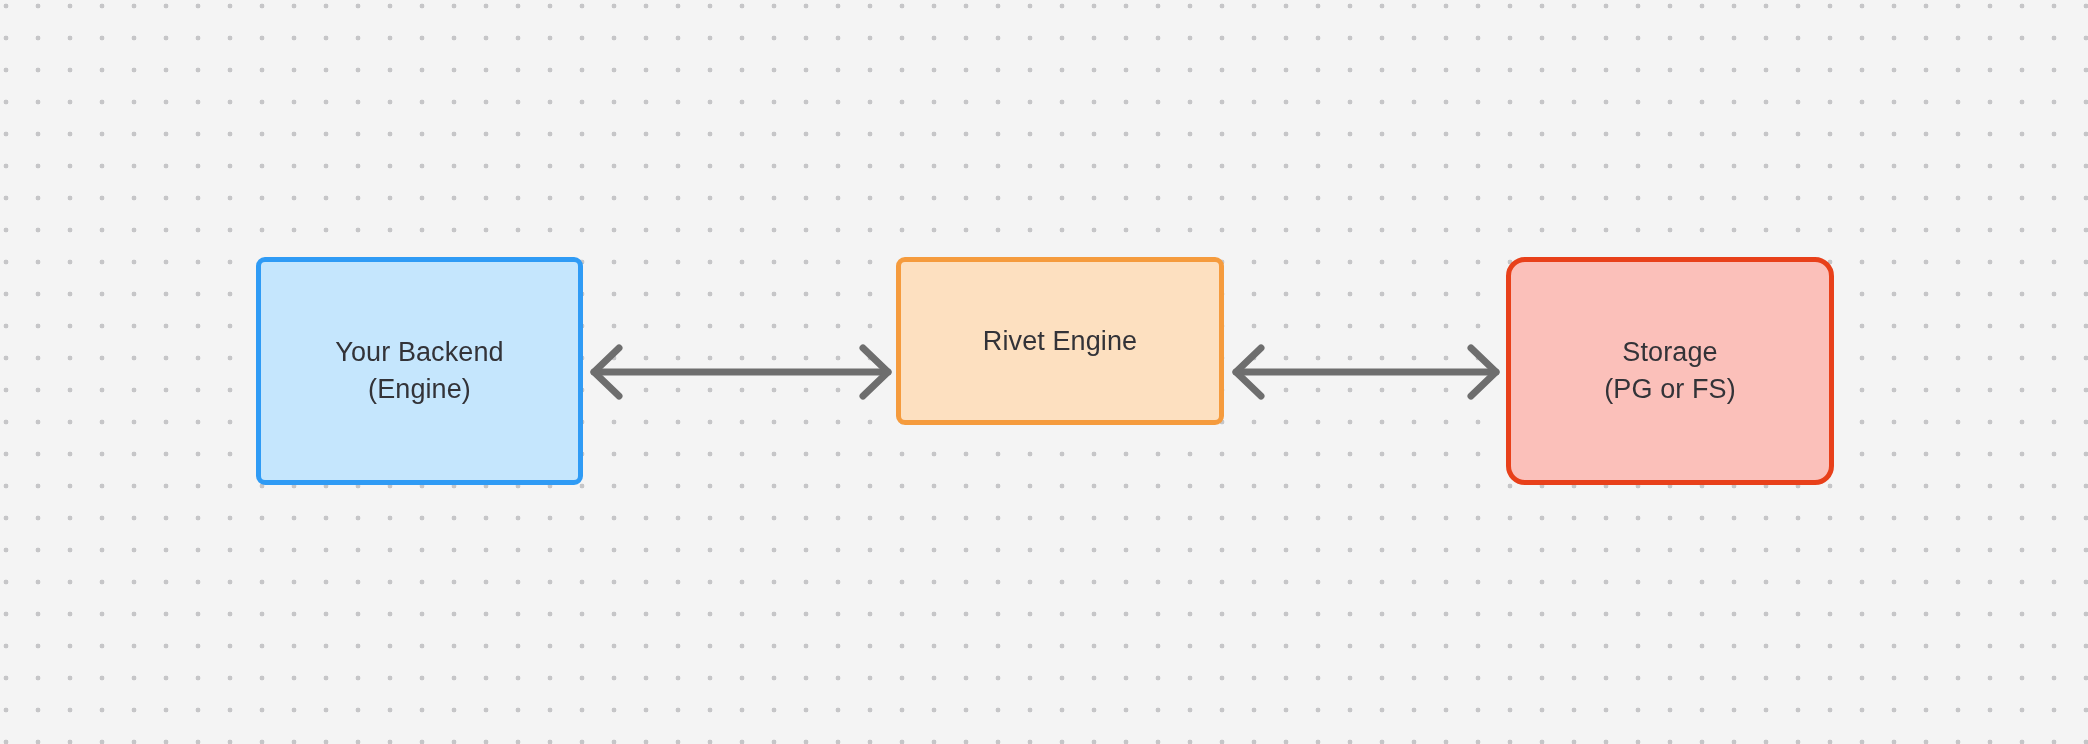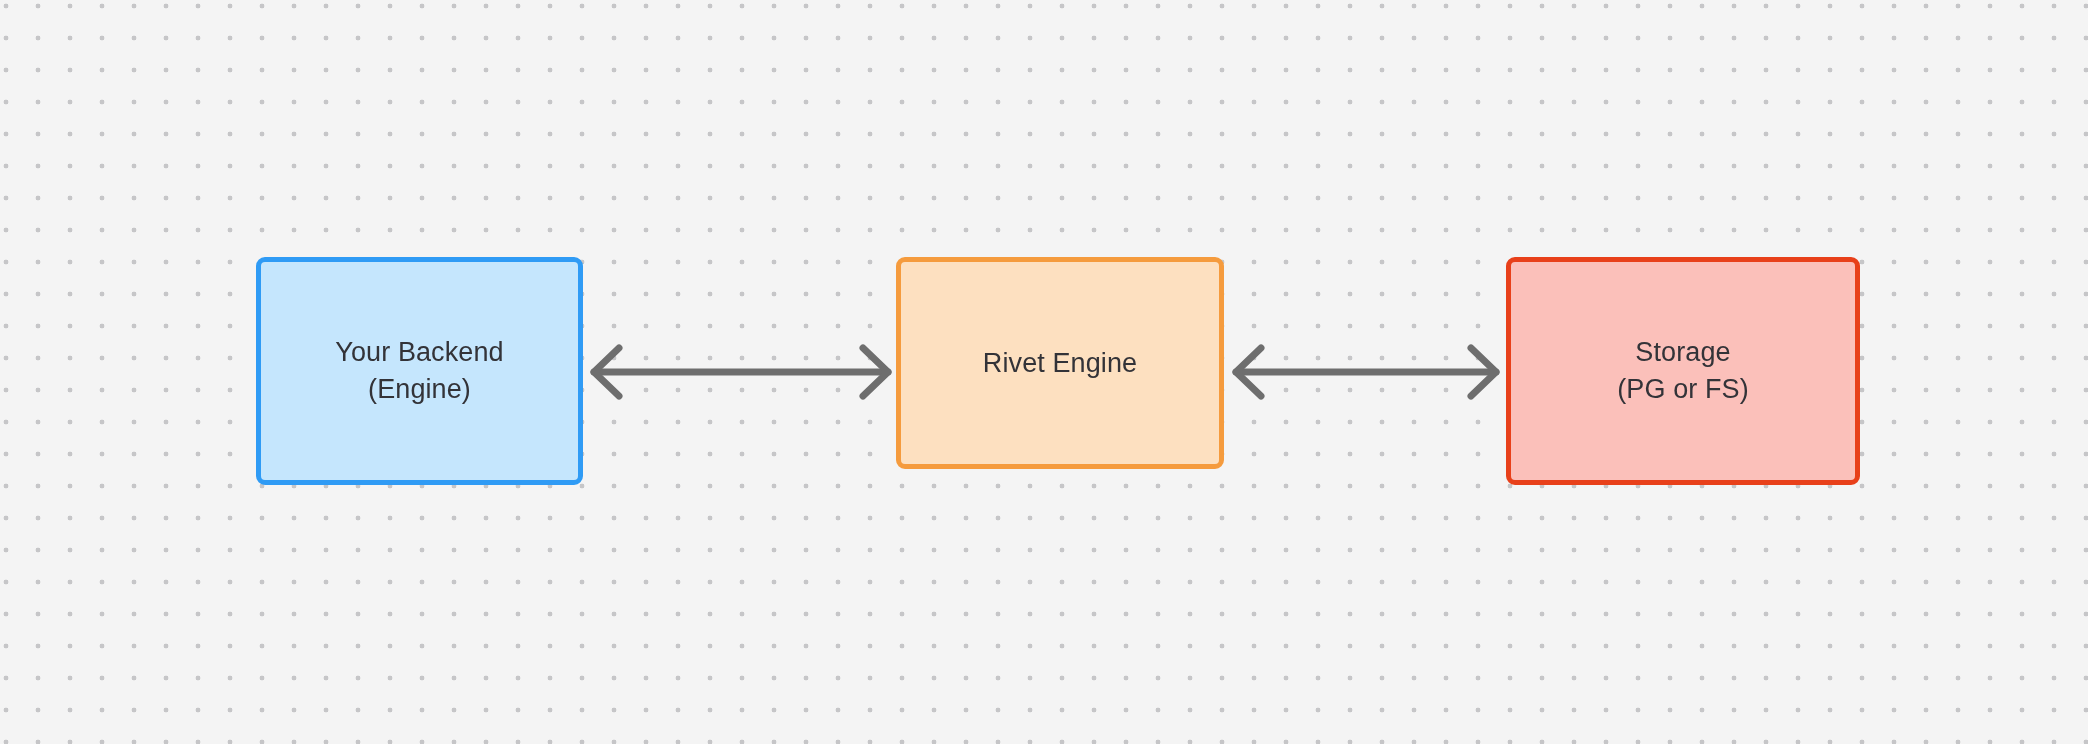--- a/index.html
+++ b/index.html
@@ -57,22 +57,22 @@
 
   .edge-line {
     fill: none;
     stroke-width: 7;
     stroke-linecap: round;
     stroke-linejoin: round;
   }
 
   
   #node-backend { left: 256px; top: 257px; width: 327px; height: 228px; }
-  #node-engine  { left: 896px; top: 257px; width: 328px; height: 212px; }
-  #node-storage { left: 1506px; top: 257px; width: 354px; height: 228px; }
+  #node-engine  { left: 896px; top: 257px; width: 328px; height: 168px; }
+  #node-storage { left: 1506px; top: 257px; width: 328px; height: 228px; border-radius: 19px; }
 
   #edge-backend-engine { left: 588px; top: 336px; width: 306px; height: 72px; }
   #edge-engine-storage { left: 1230px; top: 336px; width: 272px; height: 72px; }
 </style>
 </head>
 <body>
 
 <div id="canvas" style="width: 2088px; height: 744px; background-color: rgb(244, 244, 244); background-image: radial-gradient(circle at 6px 6px, rgb(198, 198, 200) 2.4px, rgba(0, 0, 0, 0) 2.6px); background-size: 32px 32px;">
 
   <div id="dot-grid"></div>

